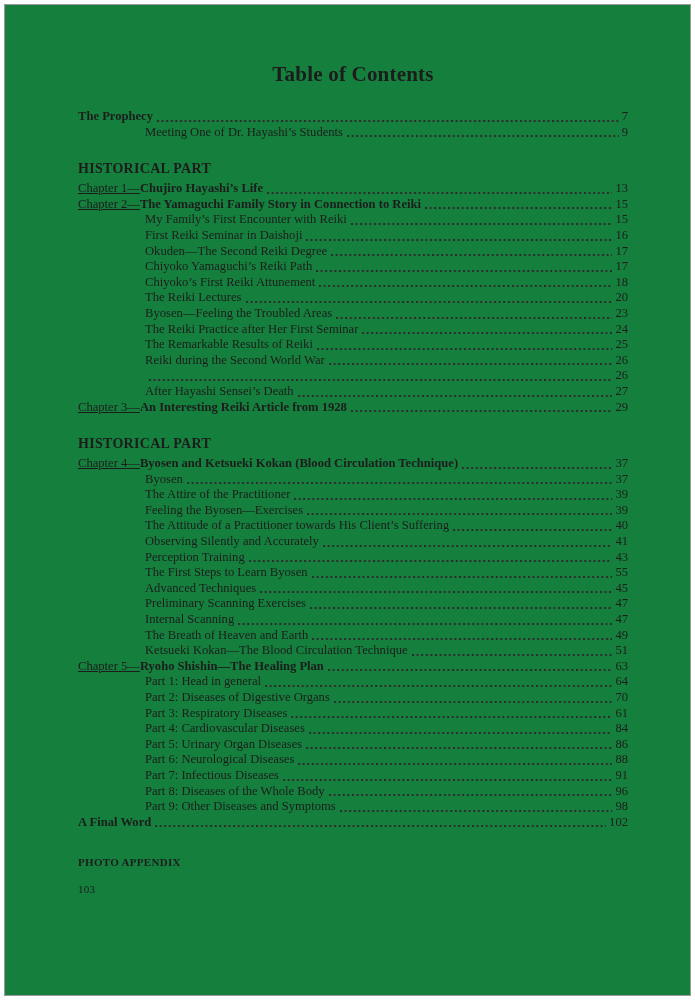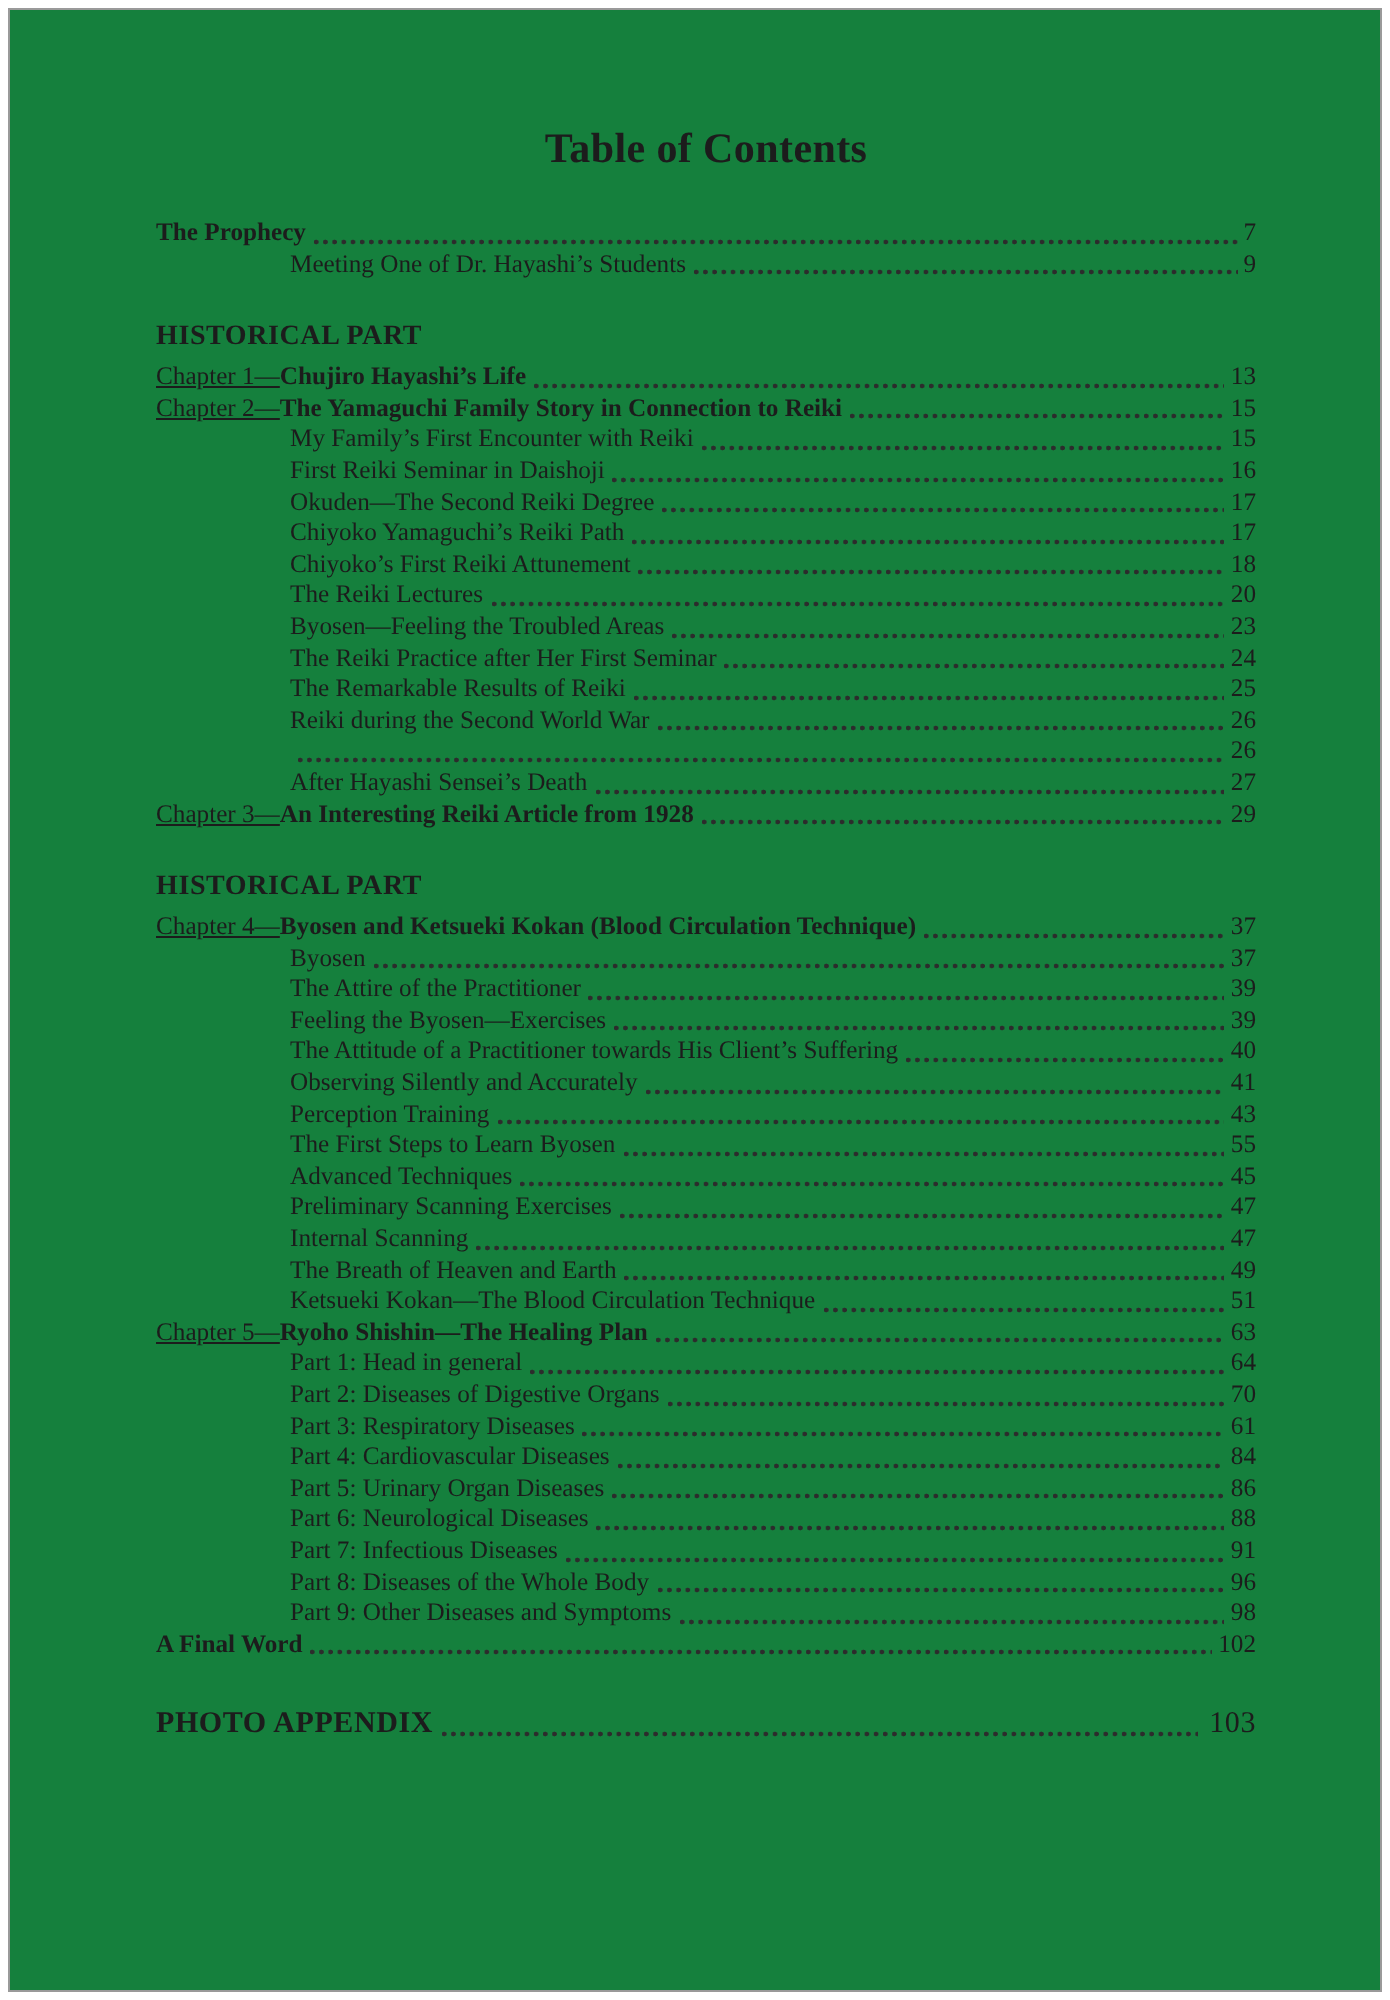--- a/index.html
+++ b/index.html
@@ -43,23 +43,24 @@
   .toc-row {
     display: flex;
     font-size: 12.6px;
     line-height: 15.6px;
     white-space: nowrap;
   }
   .toc-row.indent { padding-left: 67px; }
   .toc-row .prefix { font-weight: normal; text-decoration: underline; }
   .toc-row .title.bold { font-weight: bold; }
   .toc-row.large {
-    font-size: 15px;
+    font-size: 11px;
     line-height: 20px;
     letter-spacing: 0.3px;
+    flex-direction: column;
   }
   .toc-row.large .title { font-weight: bold; }
   .dots {
     flex: 1 1 auto;
     align-self: flex-end;
     height: 4px;
     margin: 0 3px 2px 4px;
     background-image: radial-gradient(circle at 1.1px 2px, #2c2c2c 1.05px, rgba(0,0,0,0) 1.35px);
     background-size: 4.6px 4px;
     background-repeat: repeat-x;

